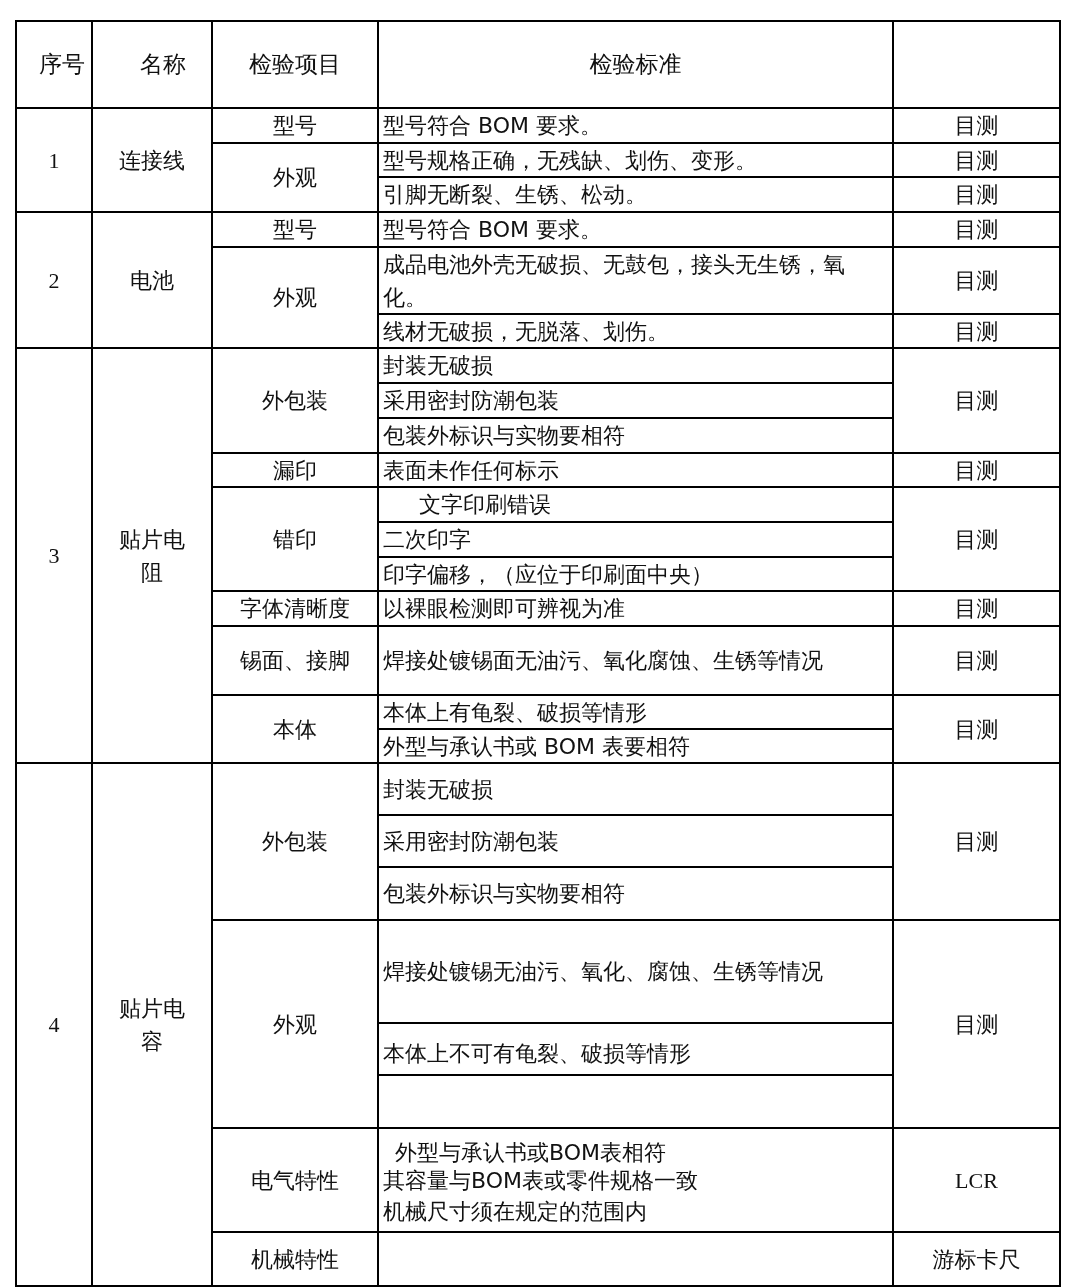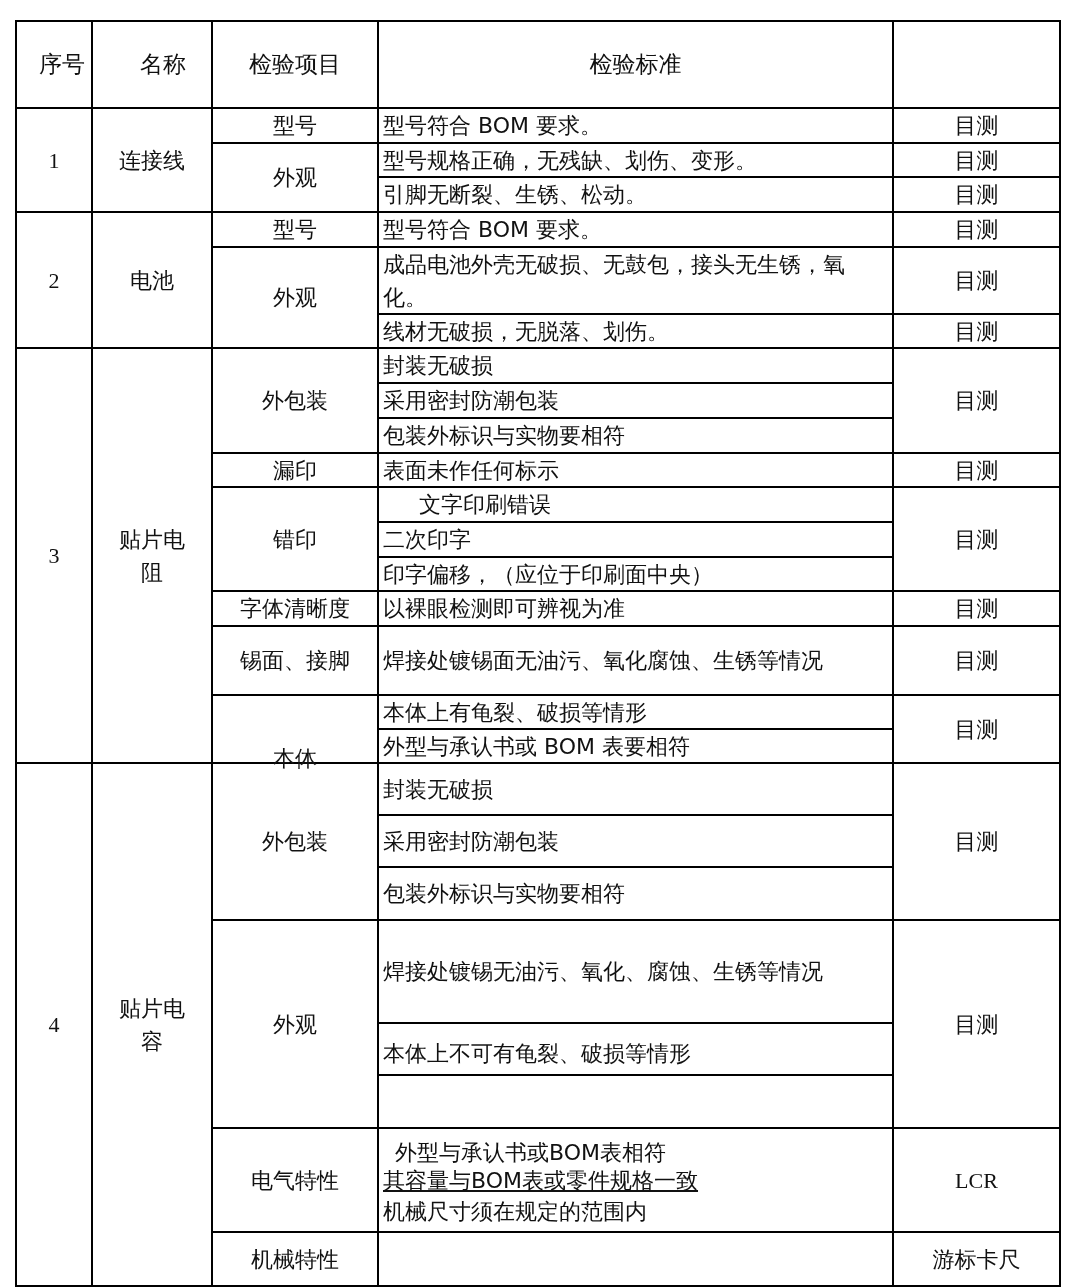--- a/index.html
+++ b/index.html
@@ -108,41 +108,41 @@
   <div class="cell c" style="left:894px;top:488px;width:165px;height:102px;">目测</div>
 
   <div class="cell c" style="left:213px;top:592px;width:164px;height:33px;">字体清晰度</div>
   <div class="cell l" style="left:379px;top:592px;width:513px;height:33px;">以裸眼检测即可辨视为准</div>
   <div class="cell c" style="left:894px;top:592px;width:165px;height:33px;">目测</div>
 
   <div class="cell c" style="left:213px;top:627px;width:164px;height:67px;">锡面、接脚</div>
   <div class="cell l wrap" style="left:379px;top:627px;width:513px;height:67px;padding-right:14px;">焊接处镀锡面无油污、氧化腐蚀、生锈等情况</div>
   <div class="cell c" style="left:894px;top:627px;width:165px;height:67px;">目测</div>
 
-  <div class="cell c" style="left:213px;top:696px;width:164px;height:66px;margin-top:29px;">本体</div>
+  <div class="cell c" style="left:213px;top:696px;width:164px;height:66px;">本体</div>
   <div class="cell l" style="left:379px;top:696px;width:513px;height:32px;">本体上有龟裂、破损等情形</div>
   <div class="cell l" style="left:379px;top:730px;width:513px;height:32px;">外型与承认书或 BOM 表要相符</div>
   <div class="cell c" style="left:894px;top:696px;width:165px;height:66px;">目测</div>
 
   <div class="cell c num" style="left:17px;top:764px;width:74px;height:521px;">4</div>
   <div class="cell c wrap" style="left:93px;top:764px;width:118px;height:521px;padding:0 20px;">贴片电容</div>
 
   <div class="cell c" style="left:213px;top:764px;width:164px;height:155px;">外包装</div>
   <div class="cell l" style="left:379px;top:764px;width:513px;height:50px;">封装无破损</div>
   <div class="cell l" style="left:379px;top:816px;width:513px;height:50px;">采用密封防潮包装</div>
   <div class="cell l" style="left:379px;top:868px;width:513px;height:51px;">包装外标识与实物要相符</div>
   <div class="cell c" style="left:894px;top:764px;width:165px;height:155px;">目测</div>
 
   <div class="cell c" style="left:213px;top:921px;width:164px;height:206px;">外观</div>
   <div class="cell l wrap tall" style="left:379px;top:921px;width:513px;height:101px;padding-right:10px;">焊接处镀锡无油污、氧化、腐蚀、生锈等情况</div>
   <div class="cell l" style="left:379px;top:1024px;width:513px;height:58px;">本体上不可有龟裂、破损等情形</div>
   <div class="cell l" style="left:391px;top:1076px;width:513px;height:57px;margin-top:48px;">外型与承认书或BOM表相符</div>
   <div class="cell c" style="left:894px;top:921px;width:165px;height:206px;">目测</div>
 
   <div class="cell c" style="left:213px;top:1129px;width:164px;height:102px;">电气特性</div>
-  <div class="cell l" style="left:379px;top:1129px;width:542px;height:102px;text-decoration:underline;">其容量与BOM表或零件规格一致</div>
+  <div class="cell l" style="left:379px;top:1129px;width:542px;height:102px;">其容量与BOM表或零件规格一致</div>
   <div class="cell c num" style="left:894px;top:1129px;width:165px;height:102px;">LCR</div>
 
   <div class="cell c" style="left:213px;top:1233px;width:164px;height:52px;">机械特性</div>
   <div class="cell l" style="left:379px;top:1189px;width:513px;height:44px;text-align:center;">机械尺寸须在规定的范围内</div>
   <div class="cell c" style="left:894px;top:1233px;width:165px;height:52px;">游标卡尺</div>
 
 </div>
 
 </body></html>

